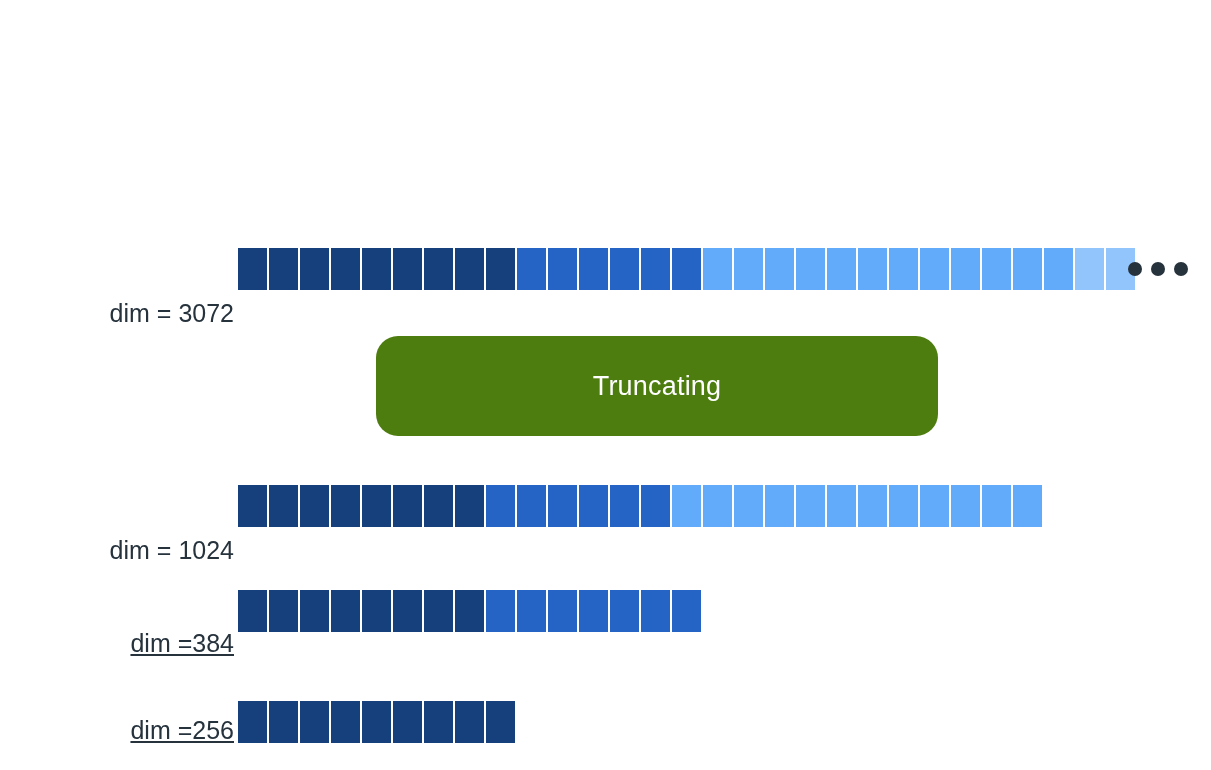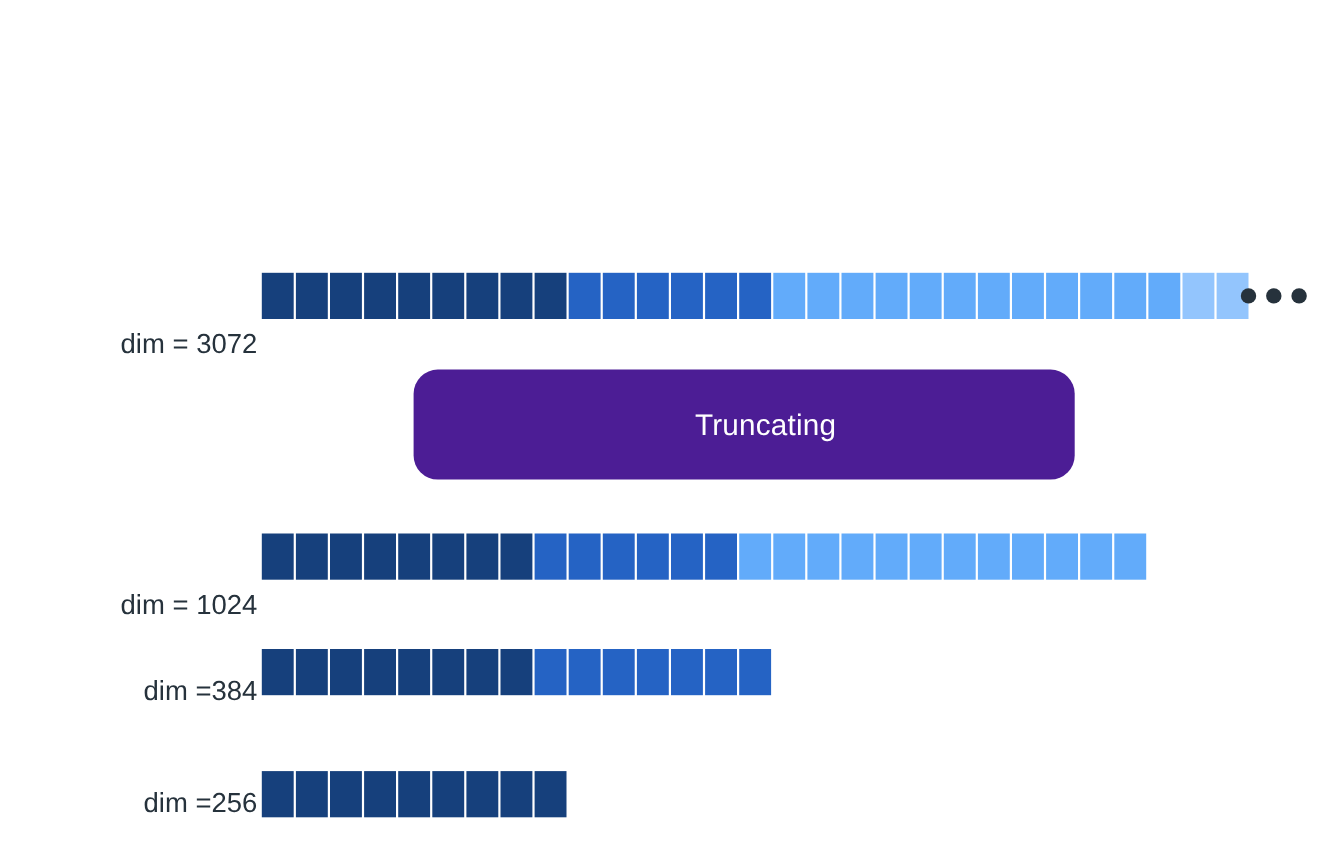--- a/index.html
+++ b/index.html
@@ -118,21 +118,21 @@
 
   <div class="arrow a1">
     <div class="shaft"></div>
     <div class="head"></div>
   </div>
 
   <div class="arrow a2">
     <div class="shaft"></div>
   </div>
 
-  <div class="proc-box trunc" style="background: #4c1d95; color: rgb(255, 255, 255); padding-left: 39px;">
+  <div class="proc-box trunc" style="background: #4d7c0f; color: rgb(255, 255, 255);">
     <span>Truncating</span>
   </div>
 
   <div class="arrow a3">
     <div class="shaft"></div>
     <div class="head"></div>
   </div>
 
   <div id="rows-host">
       <div class="dim-label" style="top: 255px; color: rgb(38, 50, 60);">dim = 3072</div>
@@ -189,39 +189,39 @@
         <div class="cell" style="background: rgb(98, 171, 250);"></div>
         <div class="cell" style="background: rgb(98, 171, 250);"></div>
         <div class="cell" style="background: rgb(98, 171, 250);"></div>
         <div class="cell" style="background: rgb(98, 171, 250);"></div>
         <div class="cell" style="background: rgb(98, 171, 250);"></div>
         <div class="cell" style="background: rgb(98, 171, 250);"></div>
         <div class="cell" style="background: rgb(98, 171, 250);"></div>
         <div class="cell" style="background: rgb(98, 171, 250);"></div>
         <div class="cell" style="background: rgb(98, 171, 250);"></div>
       </div>
-      <div class="dim-label" style="top: 570px; color: rgb(38, 50, 60);">dim =384</div>
+      <div class="dim-label" style="top: 585px; color: rgb(38, 50, 60); text-decoration: underline;">dim =384</div>
       <div class="strip" style="left: 238px; top: 590px;">
         <div class="cell" style="background: rgb(22, 64, 124);"></div>
         <div class="cell" style="background: rgb(22, 64, 124);"></div>
         <div class="cell" style="background: rgb(22, 64, 124);"></div>
         <div class="cell" style="background: rgb(22, 64, 124);"></div>
         <div class="cell" style="background: rgb(22, 64, 124);"></div>
         <div class="cell" style="background: rgb(22, 64, 124);"></div>
         <div class="cell" style="background: rgb(22, 64, 124);"></div>
         <div class="cell" style="background: rgb(22, 64, 124);"></div>
         <div class="cell" style="background: rgb(37, 99, 196);"></div>
         <div class="cell" style="background: rgb(37, 99, 196);"></div>
         <div class="cell" style="background: rgb(37, 99, 196);"></div>
         <div class="cell" style="background: rgb(37, 99, 196);"></div>
         <div class="cell" style="background: rgb(37, 99, 196);"></div>
         <div class="cell" style="background: rgb(37, 99, 196);"></div>
         <div class="cell" style="background: rgb(37, 99, 196);"></div>
       </div>
-      <div class="dim-label" style="top: 672px; color: rgb(38, 50, 60);">dim =256</div>
+      <div class="dim-label" style="top: 672px; color: rgb(38, 50, 60); text-decoration: underline;">dim =256</div>
       <div class="strip" style="left: 238px; top: 701px;">
         <div class="cell" style="background: rgb(22, 64, 124);"></div>
         <div class="cell" style="background: rgb(22, 64, 124);"></div>
         <div class="cell" style="background: rgb(22, 64, 124);"></div>
         <div class="cell" style="background: rgb(22, 64, 124);"></div>
         <div class="cell" style="background: rgb(22, 64, 124);"></div>
         <div class="cell" style="background: rgb(22, 64, 124);"></div>
         <div class="cell" style="background: rgb(22, 64, 124);"></div>
         <div class="cell" style="background: rgb(22, 64, 124);"></div>
         <div class="cell" style="background: rgb(22, 64, 124);"></div>

